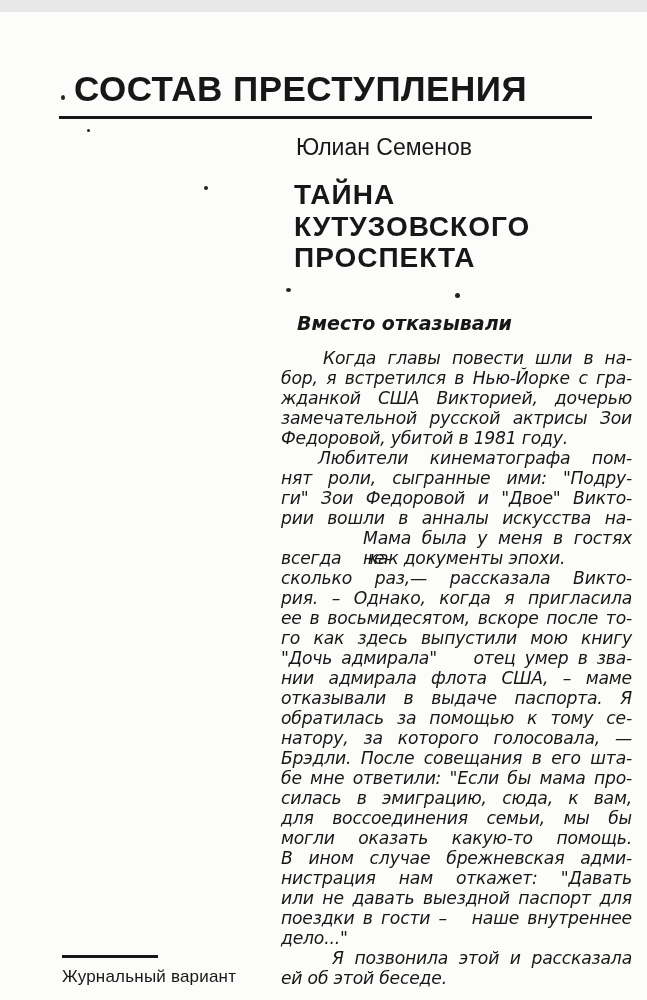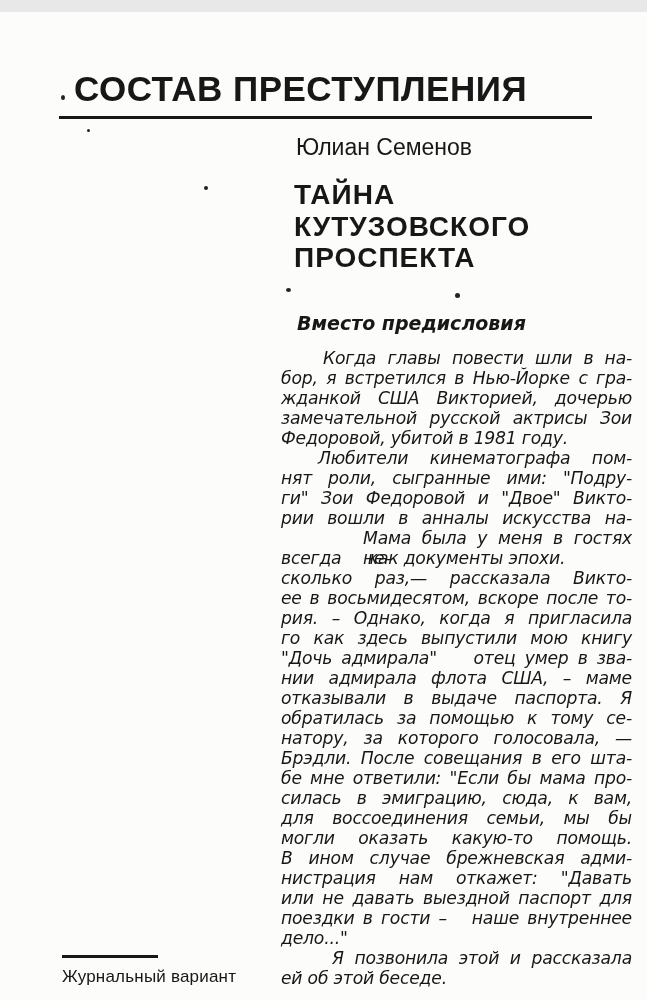--- a/index.html
+++ b/index.html
@@ -77,37 +77,37 @@
   <div class="rubric">СОСТАВ ПРЕСТУПЛЕНИЯ</div>
 
   <div class="rubric-rule"></div>
 
   <div class="author">Юлиан Семенов</div>
 
   <div class="title">ТАЙНА
 КУТУЗОВСКОГО
 ПРОСПЕКТА</div>
 
-  <div class="subtitle">Вместо предисловия</div>
+  <div class="subtitle">Вместо отказывали</div>
 
   <div class="body-col" id="body-col">
       <div class="bline" style="padding-left: 42px;">Когда главы повести шли в на-</div>
       <div class="bline">бор, я встретился в Нью-Йорке с гра-</div>
       <div class="bline">жданкой США Викторией, дочерью</div>
       <div class="bline">замечательной русской актрисы Зои</div>
       <div class="bline plast">Федоровой, убитой в 1981 году.</div>
       <div class="bline" style="padding-left: 37px;">Любители кинематографа пом-</div>
       <div class="bline">нят роли, сыгранные ими: "Подру-</div>
       <div class="bline">ги" Зои Федоровой и "Двое" Викто-</div>
       <div class="bline">рии вошли в анналы искусства на-</div>
       <div class="bline" style="padding-left: 82px;">Мама была у меня в гостях не-</div>
       <div class="bline plast">всегда&nbsp;&nbsp;&nbsp;&nbsp; как документы эпохи.</div>
       <div class="bline">сколько раз,— рассказала Викто-</div>
+      <div class="bline">рия. – Однако, когда я пригласила</div>
       <div class="bline">ее в восьмидесятом, вскоре после то-</div>
-      <div class="bline">рия. – Однако, когда я пригласила</div>
       <div class="bline">го как здесь выпустили мою книгу</div>
       <div class="bline">"Дочь адмирала"&nbsp;&nbsp;&nbsp; отец умер в зва-</div>
       <div class="bline">нии адмирала флота США, – маме</div>
       <div class="bline">отказывали в выдаче паспорта. Я</div>
       <div class="bline">обратилась за помощью к тому се-</div>
       <div class="bline">натору, за которого голосовала, —</div>
       <div class="bline">Брэдли. После совещания в его шта-</div>
       <div class="bline">бе мне ответили: "Если бы мама про-</div>
       <div class="bline">силась в эмиграцию, сюда, к вам,</div>
       <div class="bline">для воссоединения семьи, мы бы</div>

